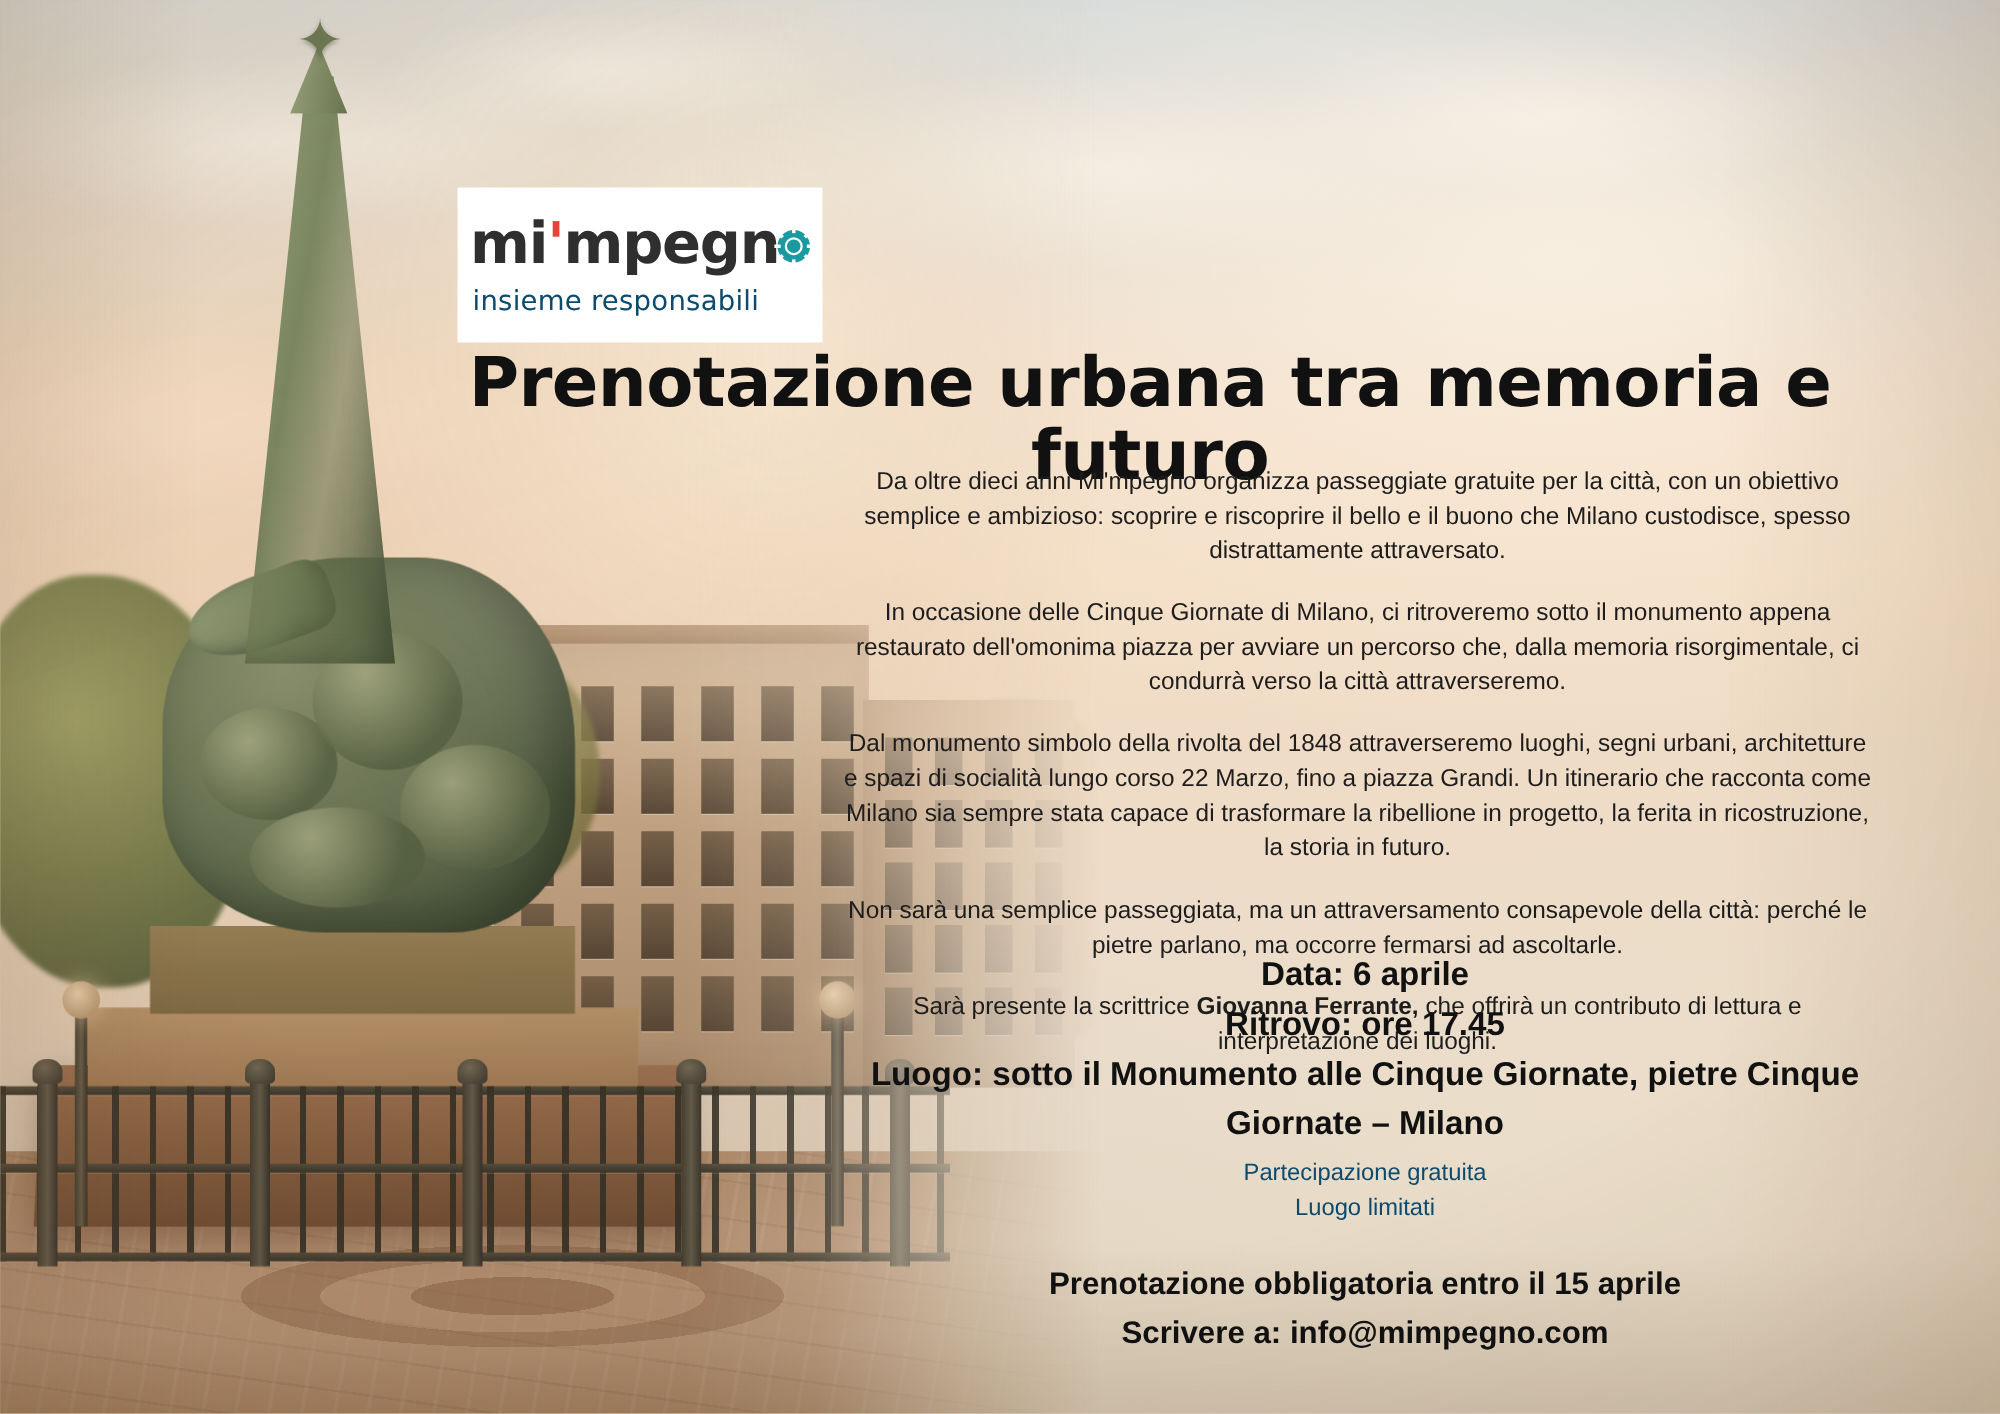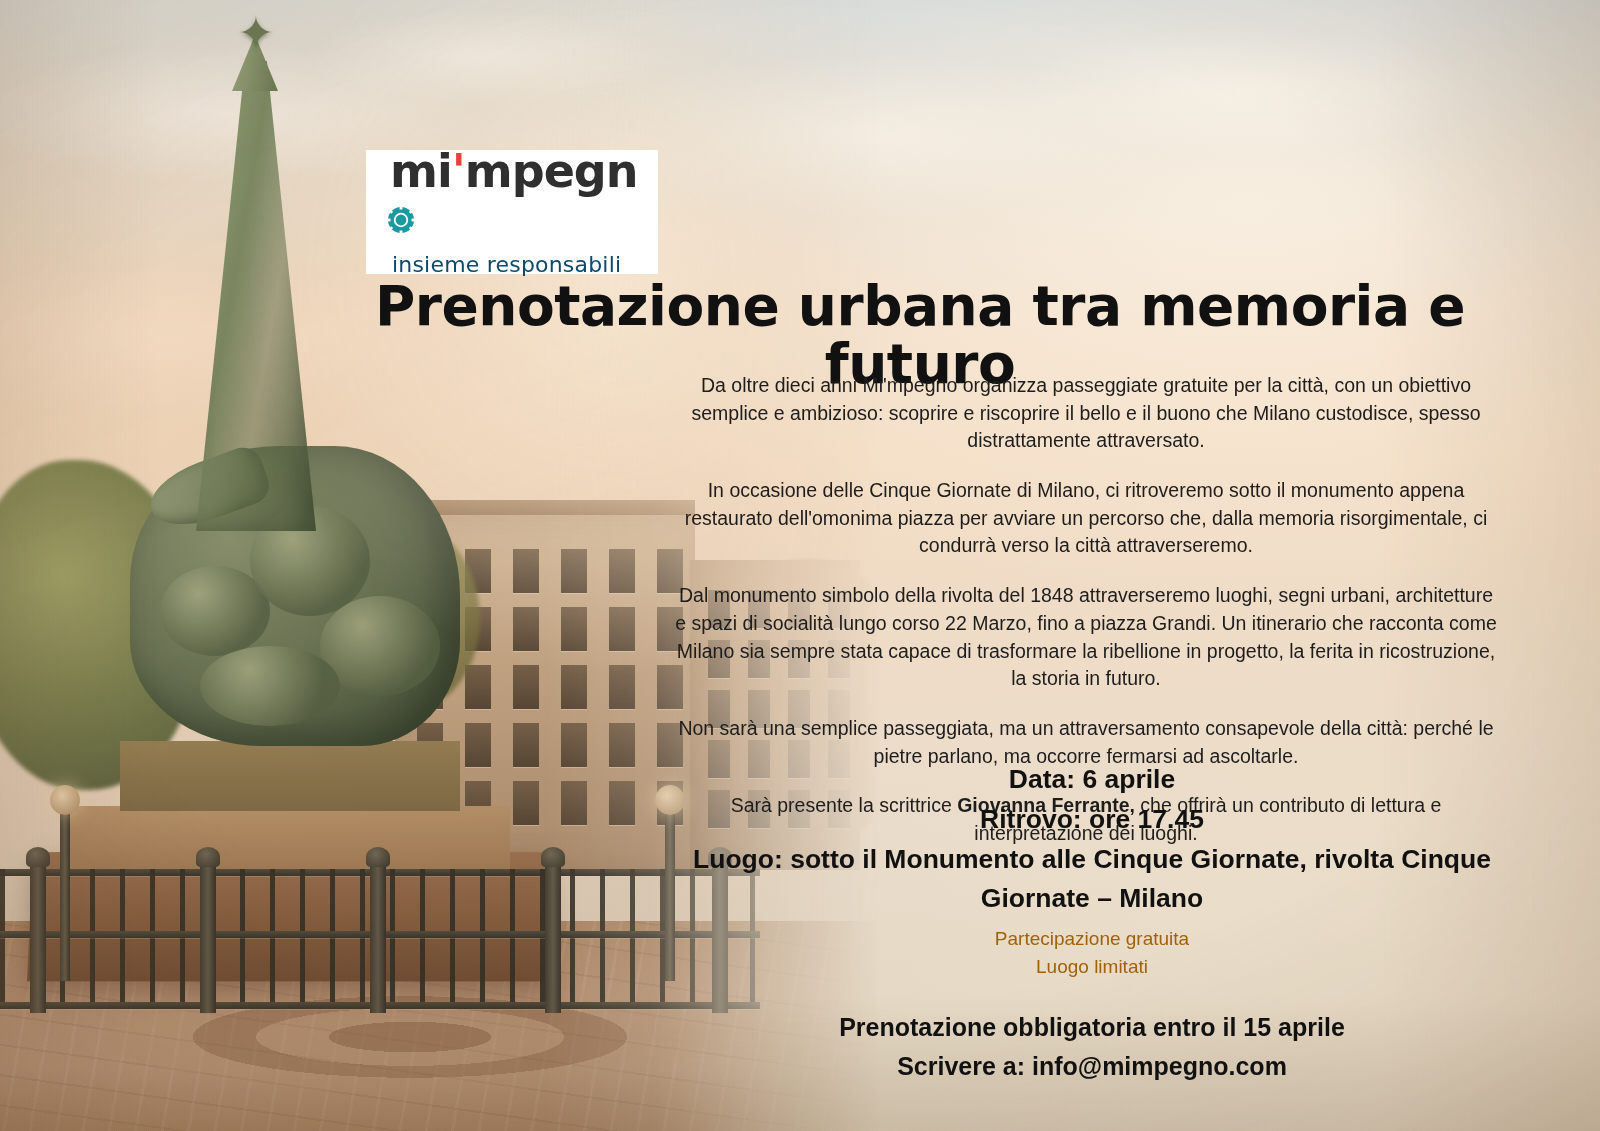--- a/index.html
+++ b/index.html
@@ -306,21 +306,21 @@
   .logo-box {
     position: absolute;
     left: 366px;
     top: 150px;
     width: 292px;
     height: 124px;
     background: #ffffff;
     display: flex;
     flex-direction: column;
     justify-content: center;
-    padding-left: 18px;
+    padding-left: 4px;
     box-sizing: border-box;
   }
   .logo-word {
     position: relative;
     font-family: "DejaVu Sans", sans-serif;
     font-weight: bold;
     font-size: 46px;
     letter-spacing: -1px;
     color: #2f2f2f;
     line-height: 1;
@@ -389,21 +389,21 @@
   }
   .notes {
     position: absolute;
     left: 672px;
     top: 925px;
     width: 840px;
     text-align: center;
     font-family: "Liberation Sans", sans-serif;
     font-size: 19px;
     line-height: 1.45;
-    color: #a16207;
+    color: #0c4a6e;
   }
   .booking {
     position: absolute;
     left: 672px;
     top: 1008px;
     width: 840px;
     text-align: center;
     font-family: "Liberation Sans", sans-serif;
     font-weight: bold;
     font-size: 25px;
@@ -559,21 +559,21 @@
       <p>Da oltre dieci anni Mi'mpegno organizza passeggiate gratuite per la città, con un obiettivo semplice e ambizioso: scoprire e riscoprire il bello e il buono che Milano custodisce, spesso distrattamente attraversato.</p>
       <p>In occasione delle Cinque Giornate di Milano, ci ritroveremo sotto il monumento appena restaurato dell'omonima piazza per avviare un percorso che, dalla memoria risorgimentale, ci condurrà verso la città attraverseremo.</p>
       <p>Dal monumento simbolo della rivolta del 1848 attraverseremo luoghi, segni urbani, architetture e spazi di socialità lungo corso 22 Marzo, fino a piazza Grandi. Un itinerario che racconta come Milano sia sempre stata capace di trasformare la ribellione in progetto, la ferita in ricostruzione, la storia in futuro.</p>
       <p>Non sarà una semplice passeggiata, ma un attraversamento consapevole della città: perché le pietre parlano, ma occorre fermarsi ad ascoltarle.</p>
       <p><span>Sarà presente la scrittrice </span><b>Giovanna Ferrante,</b><span> che offrirà un contributo di lettura e interpretazione dei luoghi.</span></p>
     </div>
 
     <div class="details">
       <div>Data: 6 aprile</div>
       <div>Ritrovo: ore 17.45</div>
-      <div>Luogo: sotto il Monumento alle Cinque Giornate, rivolta Cinque Giornate – Milano</div>
+      <div>Luogo: sotto il Monumento alle Cinque Giornate, pietre Cinque Giornate – Milano</div>
     </div>
 
     <div class="notes">
       <div>Partecipazione gratuita</div>
       <div>Luogo limitati</div>
     </div>
 
     <div class="booking">
       <div>Prenotazione obbligatoria entro il 15 aprile</div>
       <div>Scrivere a: info@mimpegno.com</div>

